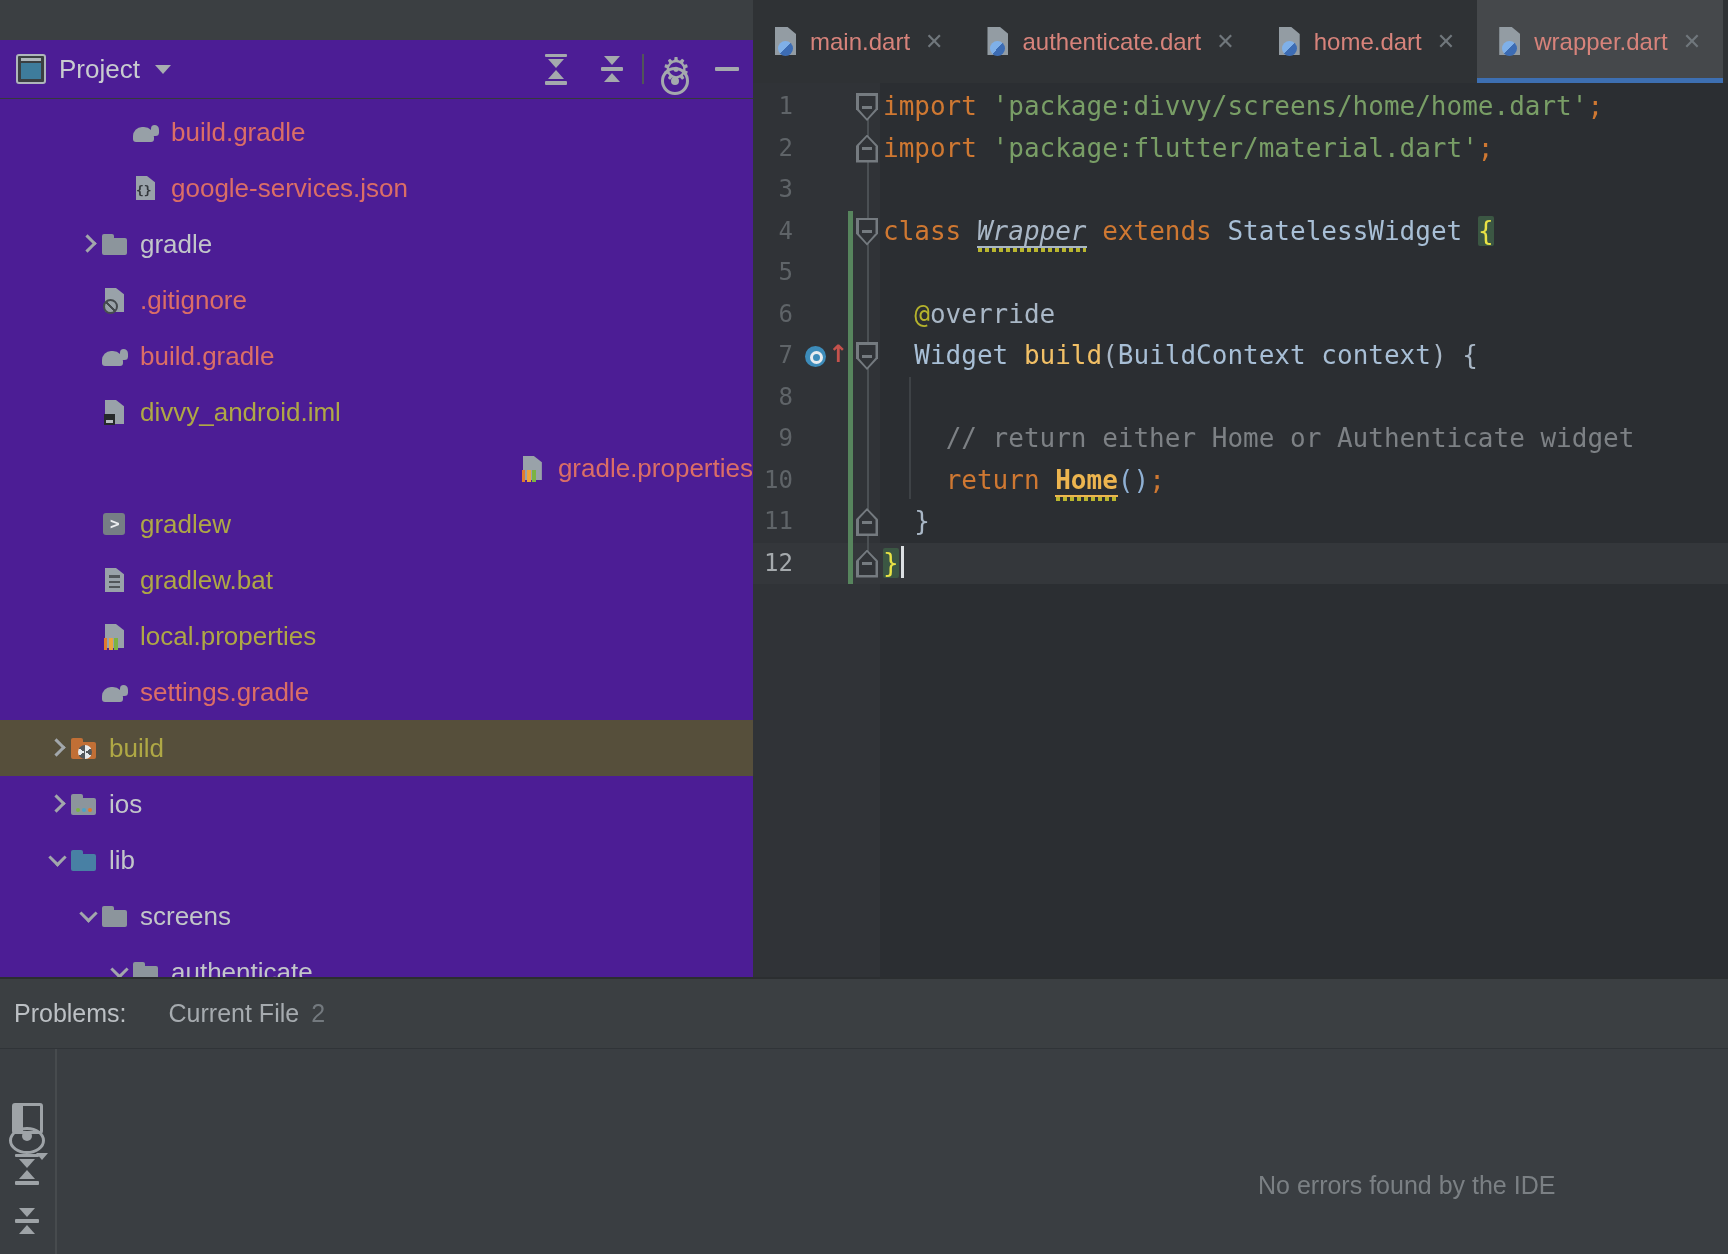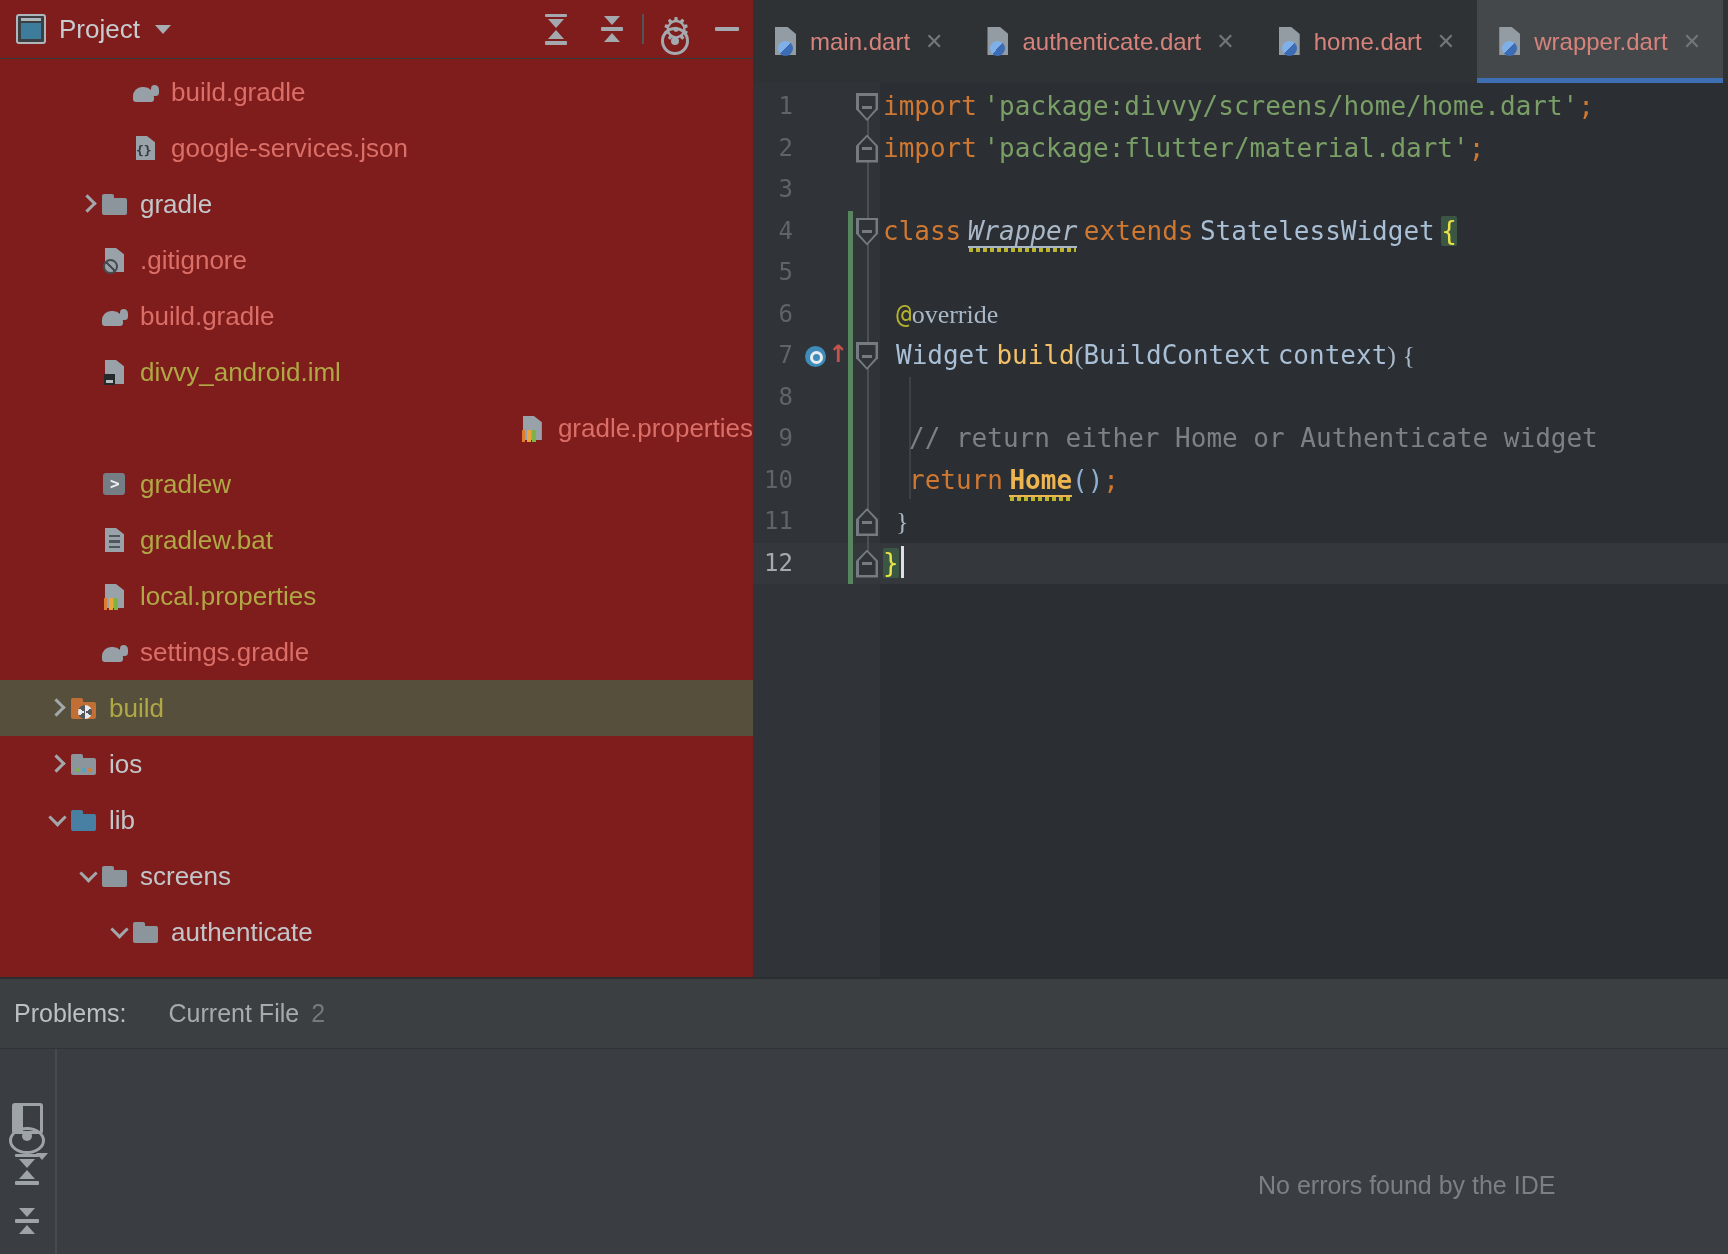--- a/index.html
+++ b/index.html
@@ -3,21 +3,21 @@
 <meta charset="utf-8">
 <style>
   html,body{margin:0;padding:0;background:#26282A;}
   .screen{position:relative;width:1728px;height:1254px;background:#3B3F42;overflow:hidden;
           font-family:"Liberation Sans",sans-serif;-webkit-font-smoothing:antialiased;}
 
   
   .main{position:absolute;left:0;top:0;width:1728px;height:977px;display:flex;}
 
   
-  .project-panel{position:relative;width:753px;flex:none;background:#7f1d1d;}
+  .project-panel{position:relative;width:753px;flex:none;background:#4c1d95;margin-top:40px;}
   .phead{position:relative;height:58px;border-bottom:1px solid #36393C;display:flex;align-items:center;padding-left:16px;}
   .proj-ic{width:26px;height:26px;position:relative;border:2px solid #AEB6BB;border-radius:3px;background:#3B3F42;flex:none;}
   .proj-ic::before{content:'';position:absolute;left:3px;top:7px;right:3px;bottom:3px;background:#3E7C9C;}
   .proj-ic::after{content:'';position:absolute;left:3px;top:2px;right:3px;height:3px;background:#AEB6BB;}
   .phead-title{margin-left:13px;font-size:26px;color:#C8CCCF;}
   .dd-arrow{width:0;height:0;margin-left:15px;border-left:8px solid transparent;border-right:8px solid transparent;border-top:9px solid #A8ADB1;}
   .hicon{position:absolute;top:12px;width:34px;height:34px;display:flex;flex-direction:column;align-items:center;justify-content:center;gap:2px;}
   .hsep{position:absolute;top:14px;left:642px;width:2px;height:30px;background:#515558;}
   .hbar{width:22px;height:3.5px;background:#A4A9AD;border-radius:1px;}
   .tri-dn{width:0;height:0;border-left:8px solid transparent;border-right:8px solid transparent;border-top:9px solid #A4A9AD;}
@@ -116,21 +116,21 @@
   .ovr{position:absolute;left:52px;top:10px;display:none;}
   .crow.has-ovr .ovr{display:block;}
   .ovr-circle{position:absolute;left:0;top:1px;width:21px;height:21px;border-radius:50%;background:#3D8CBA;}
   .ovr-circle::before{content:'';position:absolute;left:5px;top:5px;width:7px;height:7px;border:3px solid #E8ECEF;border-radius:50%;}
   .ovr-arrow{position:absolute;left:23px;top:-6px;font:bold 24px/30px "DejaVu Sans",sans-serif;color:#C5524C;}
 
   
   .tk-kw{color:#CF7832;}
   .tk-str{color:#799E66;}
   .tk-semi{color:#CF7832;}
-  .tk-id{color:#A9B7C6;font-family:Liberation Serif, serif;}
+  .tk-id{color:#A9B7C6;}
   .tk-ty{color:#A8BFD6;}
   .tk-fn{color:#F2C066;}
   .tk-cm{color:#7D8185;}
   .tk-at{color:#B5B32C;}
   .tk-par{color:#8FB0D4;}
   .tk-cls{color:#A9B7C6;font-style:italic;}
   .tk-ctor{color:#EDB54F;font-weight:bold;}
   .tk-bh{color:#E9E345;background:#3B5743;border-radius:2px;}
   .sq{position:relative;border-bottom:2px solid currentColor;}
   .sq::after{content:'';position:absolute;left:1px;right:1px;bottom:-6px;height:4px;

